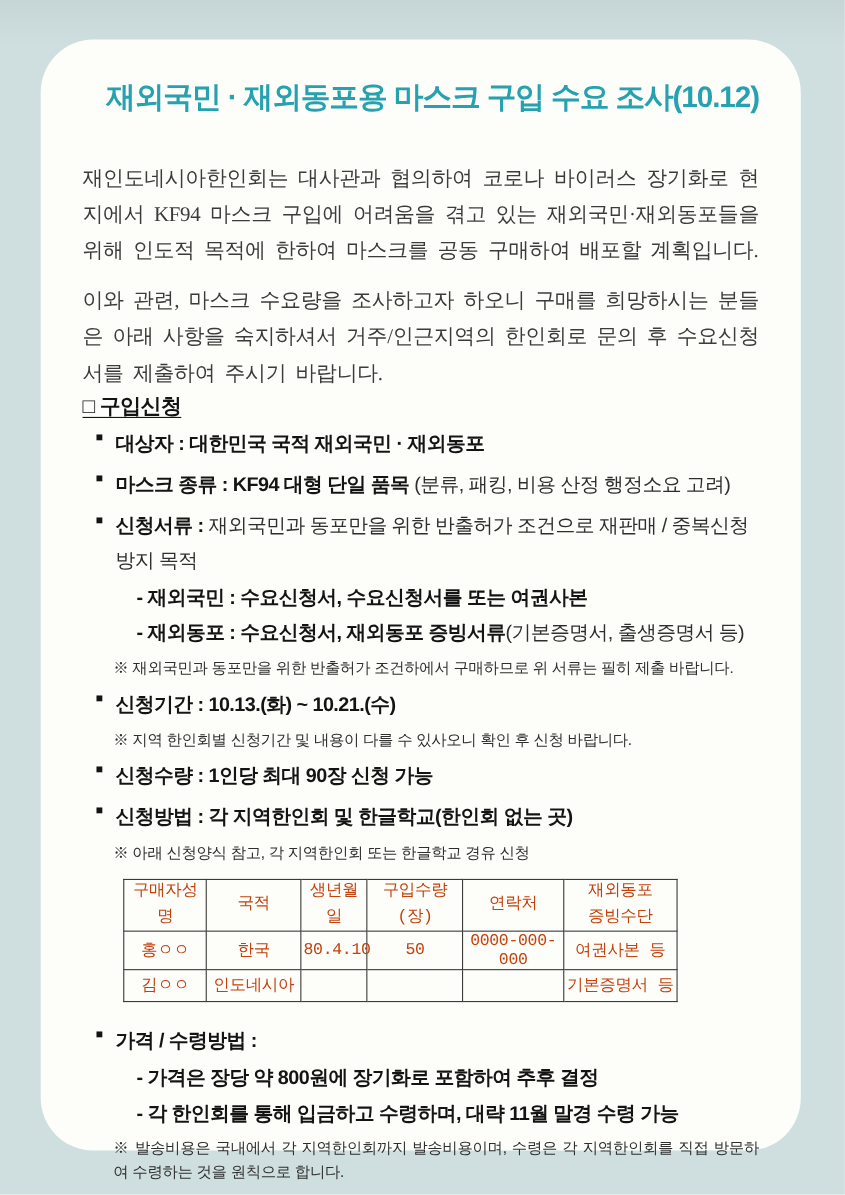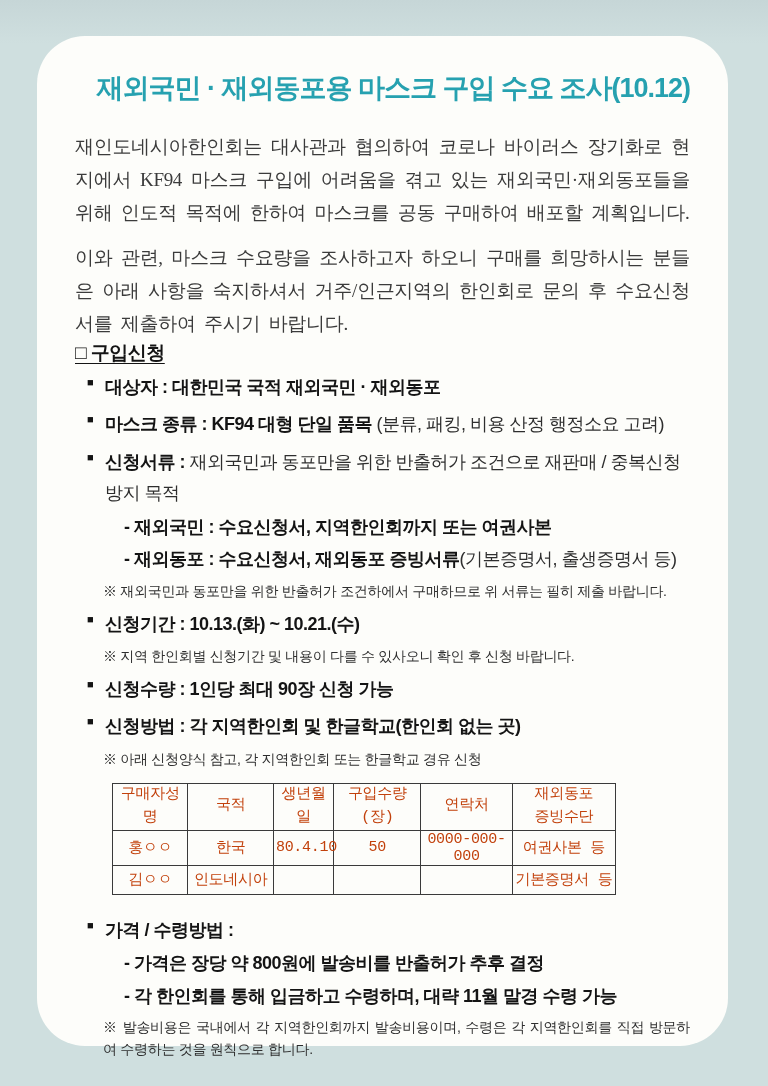--- a/index.html
+++ b/index.html
@@ -37,21 +37,21 @@
   .intro-paragraph {
     font-family: "Liberation Serif", serif;
     font-size: 19px;
     line-height: 33px;
     color: #3b3b3b;
     text-align: justify;
     letter-spacing: -0.3px;
     word-spacing: 4px;
     margin: 0;
   }
-  .intro-paragraph.first { margin-top: 22px; }
+  .intro-paragraph.first { margin-top: 38px; }
   .intro-paragraph.second { margin-top: 12px; }
   .section-heading {
     font-size: 19px;
     font-weight: bold;
     color: #141414;
     text-decoration: underline;
     text-underline-offset: 4px;
     letter-spacing: -0.5px;
   }
   .bullet-row {
@@ -139,21 +139,21 @@
   <div class="bullet-row">
     <span class="bullet-glyph">■</span>
     <span class="bullet-text"><b>마스크 종류 : KF94 대형 단일 품목</b><span class="reg"> (분류, 패킹, 비용 산정 행정소요 고려)</span></span>
   </div>
 
   <div class="bullet-row">
     <span class="bullet-glyph">■</span>
     <span class="bullet-text"><b>신청서류 :</b><span class="reg"> 재외국민과 동포만을 위한 반출허가 조건으로 재판매 / 중복신청 방지 목적</span></span>
   </div>
 
-  <div class="sub-row">- 재외국민 : 수요신청서, 지역한인회까지 또는 여권사본</div>
+  <div class="sub-row">- 재외국민 : 수요신청서, 수요신청서를 또는 여권사본</div>
 
   <div class="sub-row"><b>- 재외동포 : 수요신청서, 재외동포 증빙서류</b><span class="reg">(기본증명서, 출생증명서 등)</span></div>
 
   <div class="note-line">※ 재외국민과 동포만을 위한 반출허가 조건하에서 구매하므로 위 서류는 필히 제출 바랍니다.</div>
 
   <div class="bullet-row">
     <span class="bullet-glyph">■</span>
     <span class="bullet-text"><b>신청기간 : 10.13.(화) ~ 10.21.(수)</b></span>
   </div>
 
@@ -209,18 +209,18 @@
         <td>기본증명서 등</td>
       </tr>
     </tbody>
   </table>
 
   <div class="bullet-row price-block">
     <span class="bullet-glyph">■</span>
     <span class="bullet-text"><b>가격 / 수령방법 :</b></span>
   </div>
 
-  <div class="sub-row">- 가격은 장당 약 800원에 발송비를 반출허가 추후 결정</div>
+  <div class="sub-row">- 가격은 장당 약 800원에 장기화로 포함하여 추후 결정</div>
   <div class="sub-row">- 각 한인회를 통해 입금하고 수령하며, 대략 11월 말경 수령 가능</div>
 
   <div class="note-line">※ 발송비용은 국내에서 각 지역한인회까지 발송비용이며, 수령은 각 지역한인회를 직접 방문하여 수령하는 것을 원칙으로 합니다.</div>
 
 </div>
 
 </body></html>

